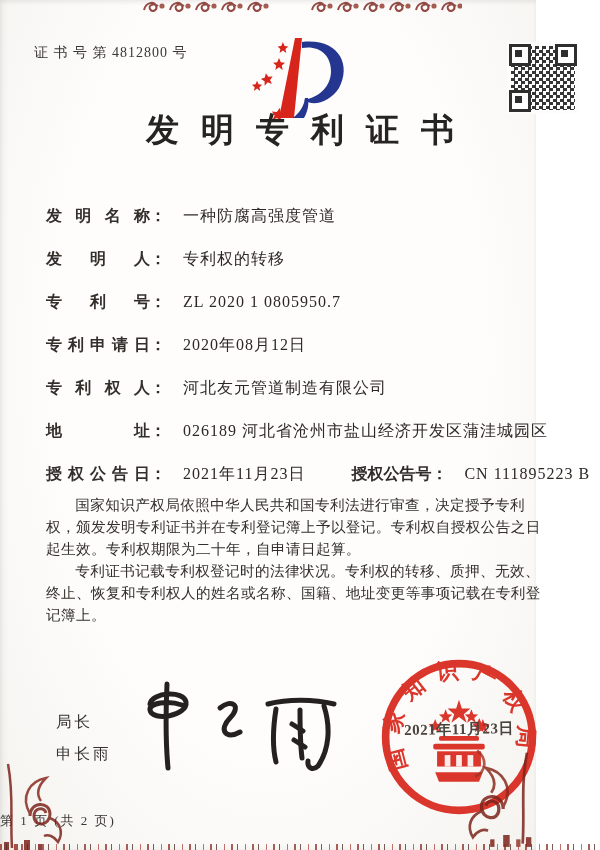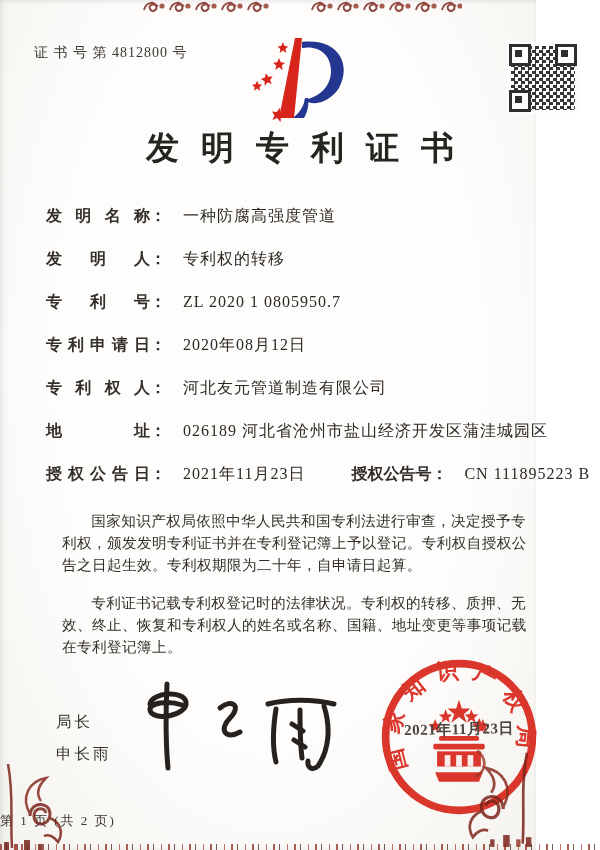--- a/index.html
+++ b/index.html
@@ -11,34 +11,34 @@
   
   #cert-no{left:34px;top:44px;font-size:14px;letter-spacing:1px;color:#3a3733;}
   #logo{left:246px;top:34px;}
   #qr{left:511px;top:46px;width:64px;height:64px;background:
       repeating-conic-gradient(#262626 0% 25%, #fdfdfd 0% 50%) 0 0/7px 7px;
       outline:4px solid #fdfdfd;opacity:.92;}
   .finder{position:absolute;width:16px;height:16px;border:3px solid #1d1d1d;background:#fff;}
   .finder:after{content:"";position:absolute;left:3px;top:3px;width:7px;height:7px;background:#1d1d1d;}
   #f1{left:-2px;top:-2px}#f2{right:-2px;top:-2px}#f3{left:-2px;bottom:-2px}
   
-  #title{left:0;top:126px;width:600px;text-align:center;font-size:33px;font-weight:bold;
+  #title{left:0;top:108px;width:600px;text-align:center;font-size:33px;font-weight:bold;
     letter-spacing:22px;padding-left:22px;box-sizing:border-box;color:#262421;}
   
   #fields{left:46px;top:204px;width:520px;font-size:16px;}
   .row{margin-bottom:20px;line-height:23px;white-space:nowrap;}
   .flabel{display:inline-block;width:104px;text-align:justify;text-align-last:justify;
     font-weight:600;color:#33302c;vertical-align:bottom;}
   .fcolon{font-weight:600;margin-right:8px;}
   .fvalue{letter-spacing:1px;color:#2c2925;margin-left:9px;}
   .flabel2{font-weight:600;margin-left:46px;}
   
   #body-text{left:46px;top:494px;width:508px;font-size:14.6px;line-height:22px;
     letter-spacing:.4px;color:#33302b;}
-  #body-text p{margin:16px;text-indent:2em;}
+  #body-text p{margin:0;text-indent:2em;}
   
   #signer{left:56px;top:706px;font-size:15.5px;letter-spacing:3px;color:#35322d;line-height:32px;}
   #signature-svg{left:122px;top:676px;}
   
   #seal{left:378px;top:656px;width:162px;height:162px;opacity:.93;}
   #seal-date{left:384px;top:720px;width:150px;text-align:center;font-size:15px;
     font-weight:600;color:#4a443e;letter-spacing:.5px;transform:rotate(-1deg);z-index:5;}
   
   #footer{left:0;top:812px;width:600px;text-align:left;font-size:13px;letter-spacing:2px;color:#3a3733;}
   

